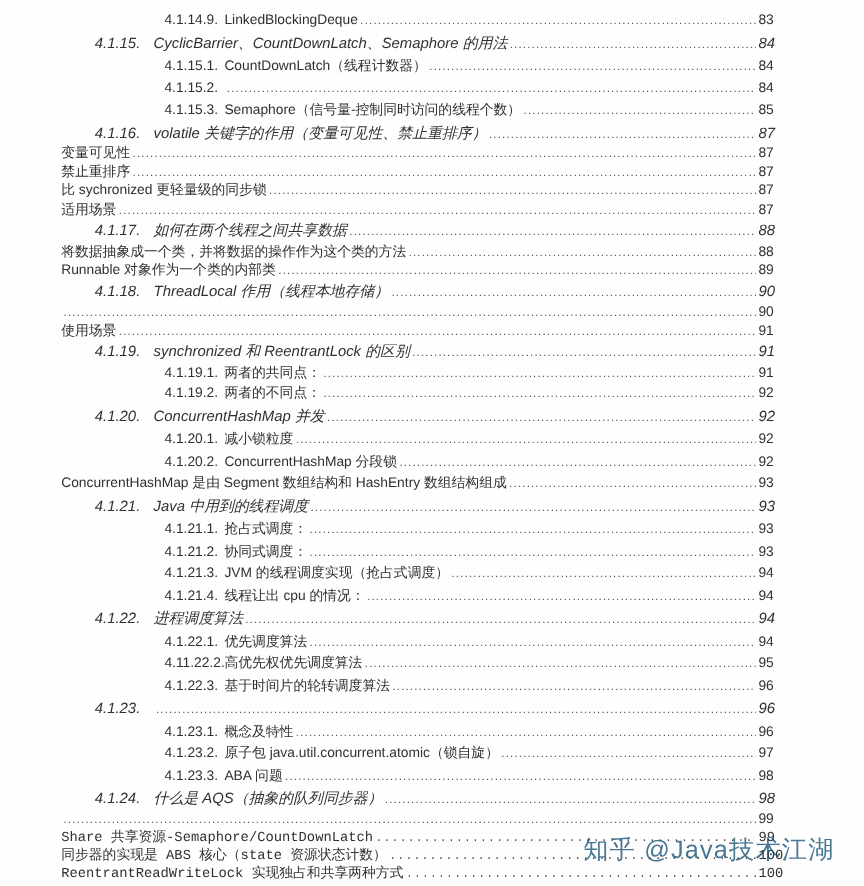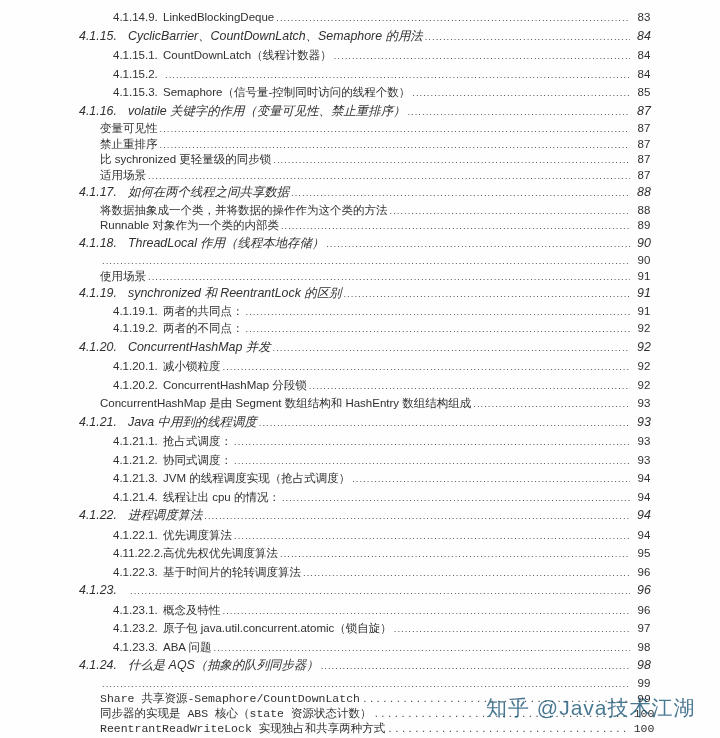--- a/index.html
+++ b/index.html
@@ -41,39 +41,40 @@
     white-space: nowrap;
     font-size: 9.5px;
     letter-spacing: 1px;
     color: #4c4c4c;
     margin: 0 2px;
     font-style: normal;
   }
   .row .page-num {
     flex: none;
     min-width: 24px;
-    text-align: center;
+    text-align: left;
   }
   
   .row.section {
     font-style: italic;
     font-size: 12.4px;
     height: 19.5px;
     line-height: 19.5px;
     padding-left: 79px;
   }
   .row.section .num { width: 49px; }
   
   .row.sub {
     padding-left: 113px;
+    margin-left: 24px;
   }
   .row.sub .num { width: 50px; }
   
   .row.plain {
-    padding-left: 100px;
+    padding-left: 51px;
   }
   
   .row.tight  { height: 15.5px; line-height: 15.5px; }
   .row.bottom { height: 15px;   line-height: 15px; font-family: Liberation Mono, monospace; }
   
   .watermark {
     position: absolute;
     left: 486px;
     top: 694px;
     font-size: 21px;

